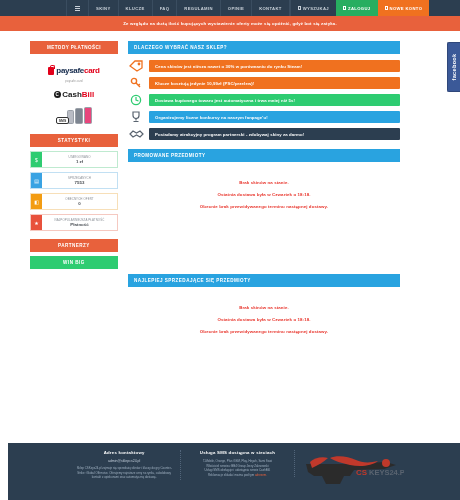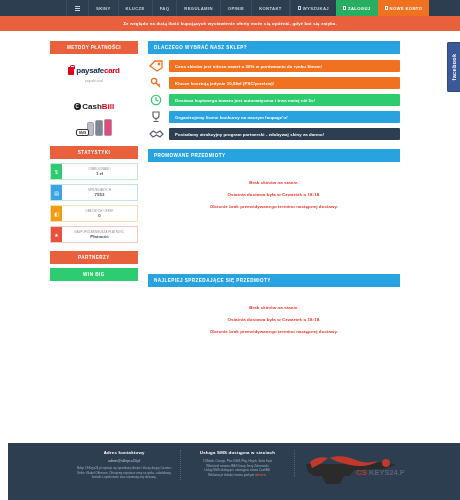--- a/index.html
+++ b/index.html
@@ -36,21 +36,21 @@
   .nav-btn.register { background:#f0711f; }
   .ico-sq { width:3px; height:4px; border:0.7px solid currentColor; display:inline-block; }
 
   
   .alertbar {
     height:15px; background:#e8613c; display:flex; align-items:center; justify-content:center;
     color:#fff; font-size:4.3px; letter-spacing:.2px; font-weight:bold;
   }
 
   
-  .content { display:flex; padding:10px 60px 0 50px; gap:10px; }
+  .content { display:flex; padding:10px 60px 0 30px; gap:10px; }
   .sidebar { width:88px; flex:0 0 88px; }
   .main { flex:1; }
 
   .panel-head {
     background:#e8613c; color:#fff; text-align:center;
     font-size:4.6px; letter-spacing:.45px; font-weight:bold;
     padding:4px 0; margin-bottom:4px;
   }
   .panel-head.blue { background:#29a3e0; text-align:left; padding-left:6px; letter-spacing:.45px; }
 
@@ -197,21 +197,21 @@
 
       <div class="paybox">
         <div>
           <div class="logo-row">
             <span class="psc-lock"></span>
             <span class="psc-txt"><span class="a">paysafe</span><span class="b">card</span></span>
           </div>
           <div class="psc-sub">paysafe.card</div>
         </div>
 
-        <div class="cb-row" style="margin-top:19px">
+        <div class="cb-row" style="margin-top:7px">
           <span class="cb-c">C</span>
           <span class="cb-t"><span class="x">Cash</span><span class="y">Bill</span></span>
         </div>
 
         <div class="sms-img">
           <span class="sms-bub">SMS</span>
           <span class="ph"></span>
           <span class="ph mid"></span>
           <span class="ph pink"></span>
         </div>

